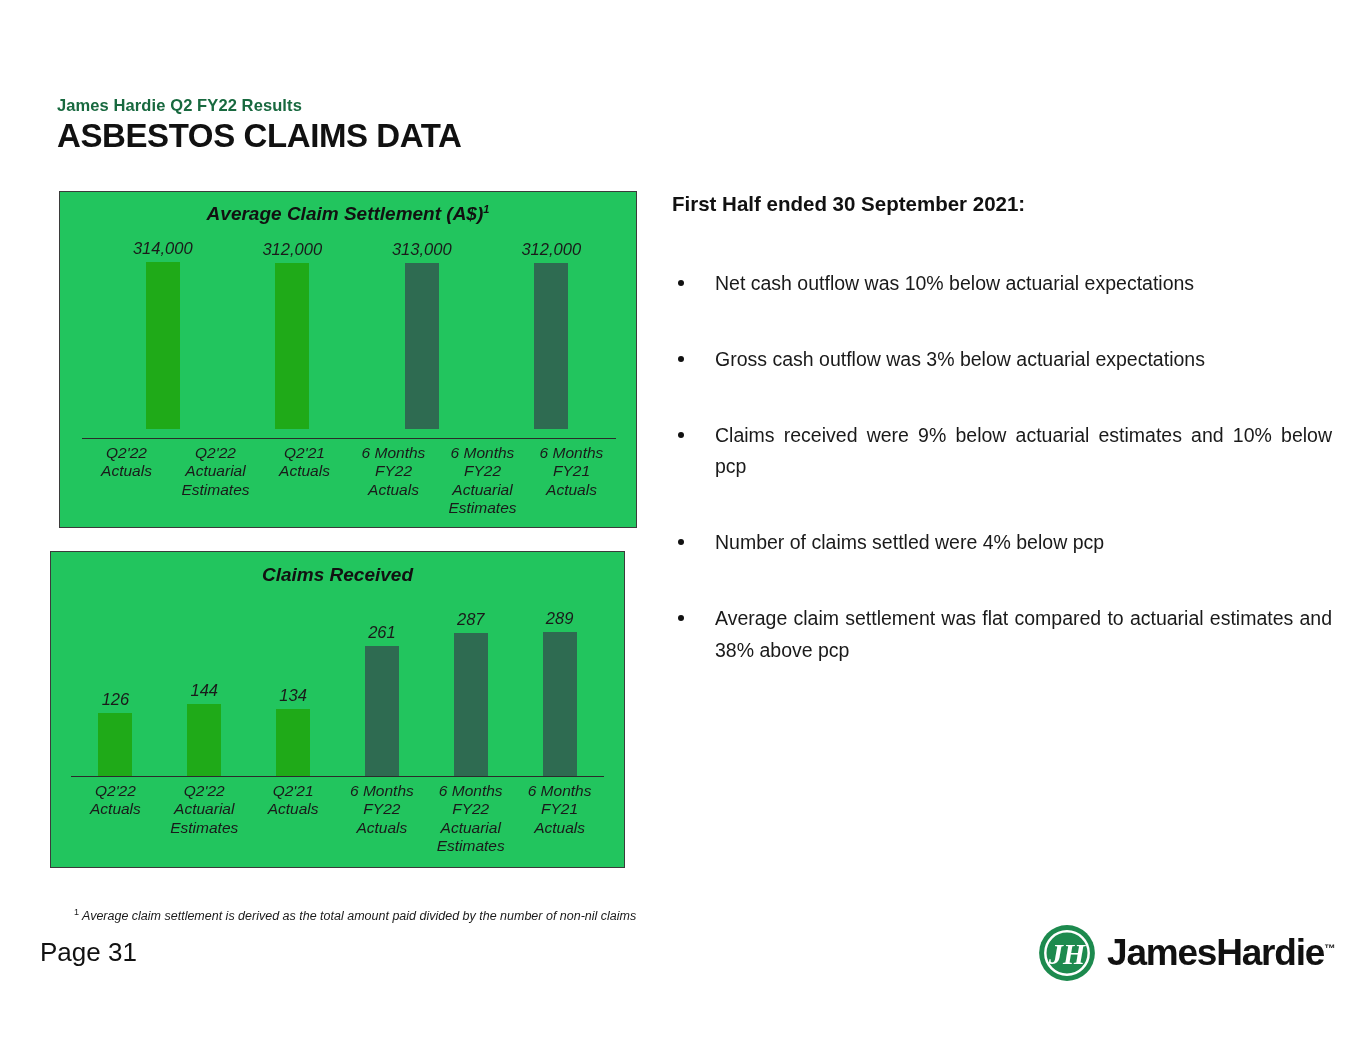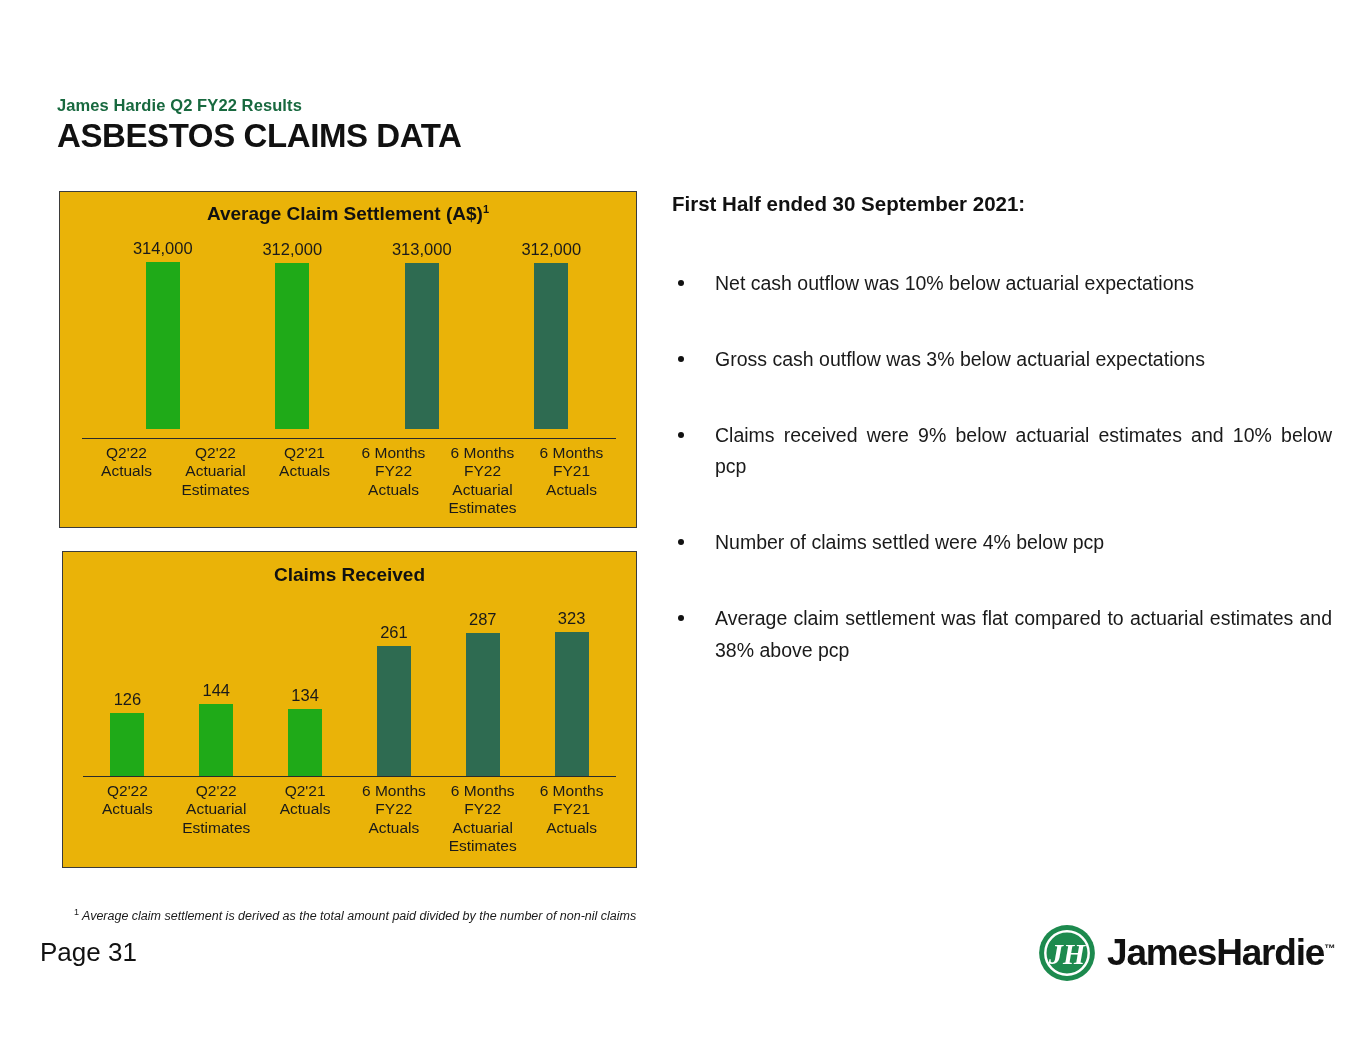--- a/index.html
+++ b/index.html
@@ -5,23 +5,23 @@
   html,body{margin:0;padding:0;background:#ffffff;}
   body{width:1365px;height:1055px;position:relative;overflow:hidden;
        font-family:"Liberation Sans","DejaVu Sans",sans-serif;color:#000;}
 
   
   #header{position:absolute;left:57px;top:96px;}
   #eyebrow{font-size:16.5px;font-weight:bold;color:#18693f;letter-spacing:.1px;}
   #page-title{font-size:33px;font-weight:bold;color:#111111;letter-spacing:-.4px;margin-top:4px;line-height:1.05;}
 
   
-  .chart-box{position:absolute;background:#eab308;border:1.4px solid #3b3b3b;box-sizing:border-box;}
+  .chart-box{position:absolute;background:#22c55e;border:1.4px solid #3b3b3b;box-sizing:border-box;font-style:italic;}
   #chart-1{left:59px;top:191px;width:578px;height:337px;}
-  #chart-2{left:62px;top:551px;width:575px;height:317px;}
+  #chart-2{left:50px;top:551px;width:575px;height:317px;}
 
   .chart-title{text-align:center;font-size:19px;font-weight:bold;color:#111;
                font-family:"Liberation Sans",sans-serif;}
   #chart-1 .chart-title{margin-top:11px;}
   #chart-2 .chart-title{margin-top:12px;}
   .chart-title .sup{font-size:11px;vertical-align:super;}
 
   .plot{position:absolute;left:0;right:0;}
   .bars{position:absolute;left:0;right:0;display:flex;}
   .bar-slot{flex:1 1 0;position:relative;display:flex;flex-direction:column;
@@ -143,21 +143,21 @@
         </div>
         <div class="bar-slot">
           <div class="bar-val" style="bottom: 134px;">261</div>
           <div class="bar" style="height: 130px; background: rgb(46, 107, 81);"></div>
         </div>
         <div class="bar-slot">
           <div class="bar-val" style="bottom: 147px;">287</div>
           <div class="bar" style="height: 143px; background: rgb(46, 107, 81);"></div>
         </div>
         <div class="bar-slot">
-          <div class="bar-val" style="bottom: 148px;">323</div>
+          <div class="bar-val" style="bottom: 148px;">289</div>
           <div class="bar" style="height: 144px; background: rgb(46, 107, 81);"></div>
         </div>
       </div>
   </div>
   <div class="axis-line"></div>
   <div class="xlabels">
       <div class="xlab">Q2'22
 Actuals</div>
       <div class="xlab">Q2'22
 Actuarial

